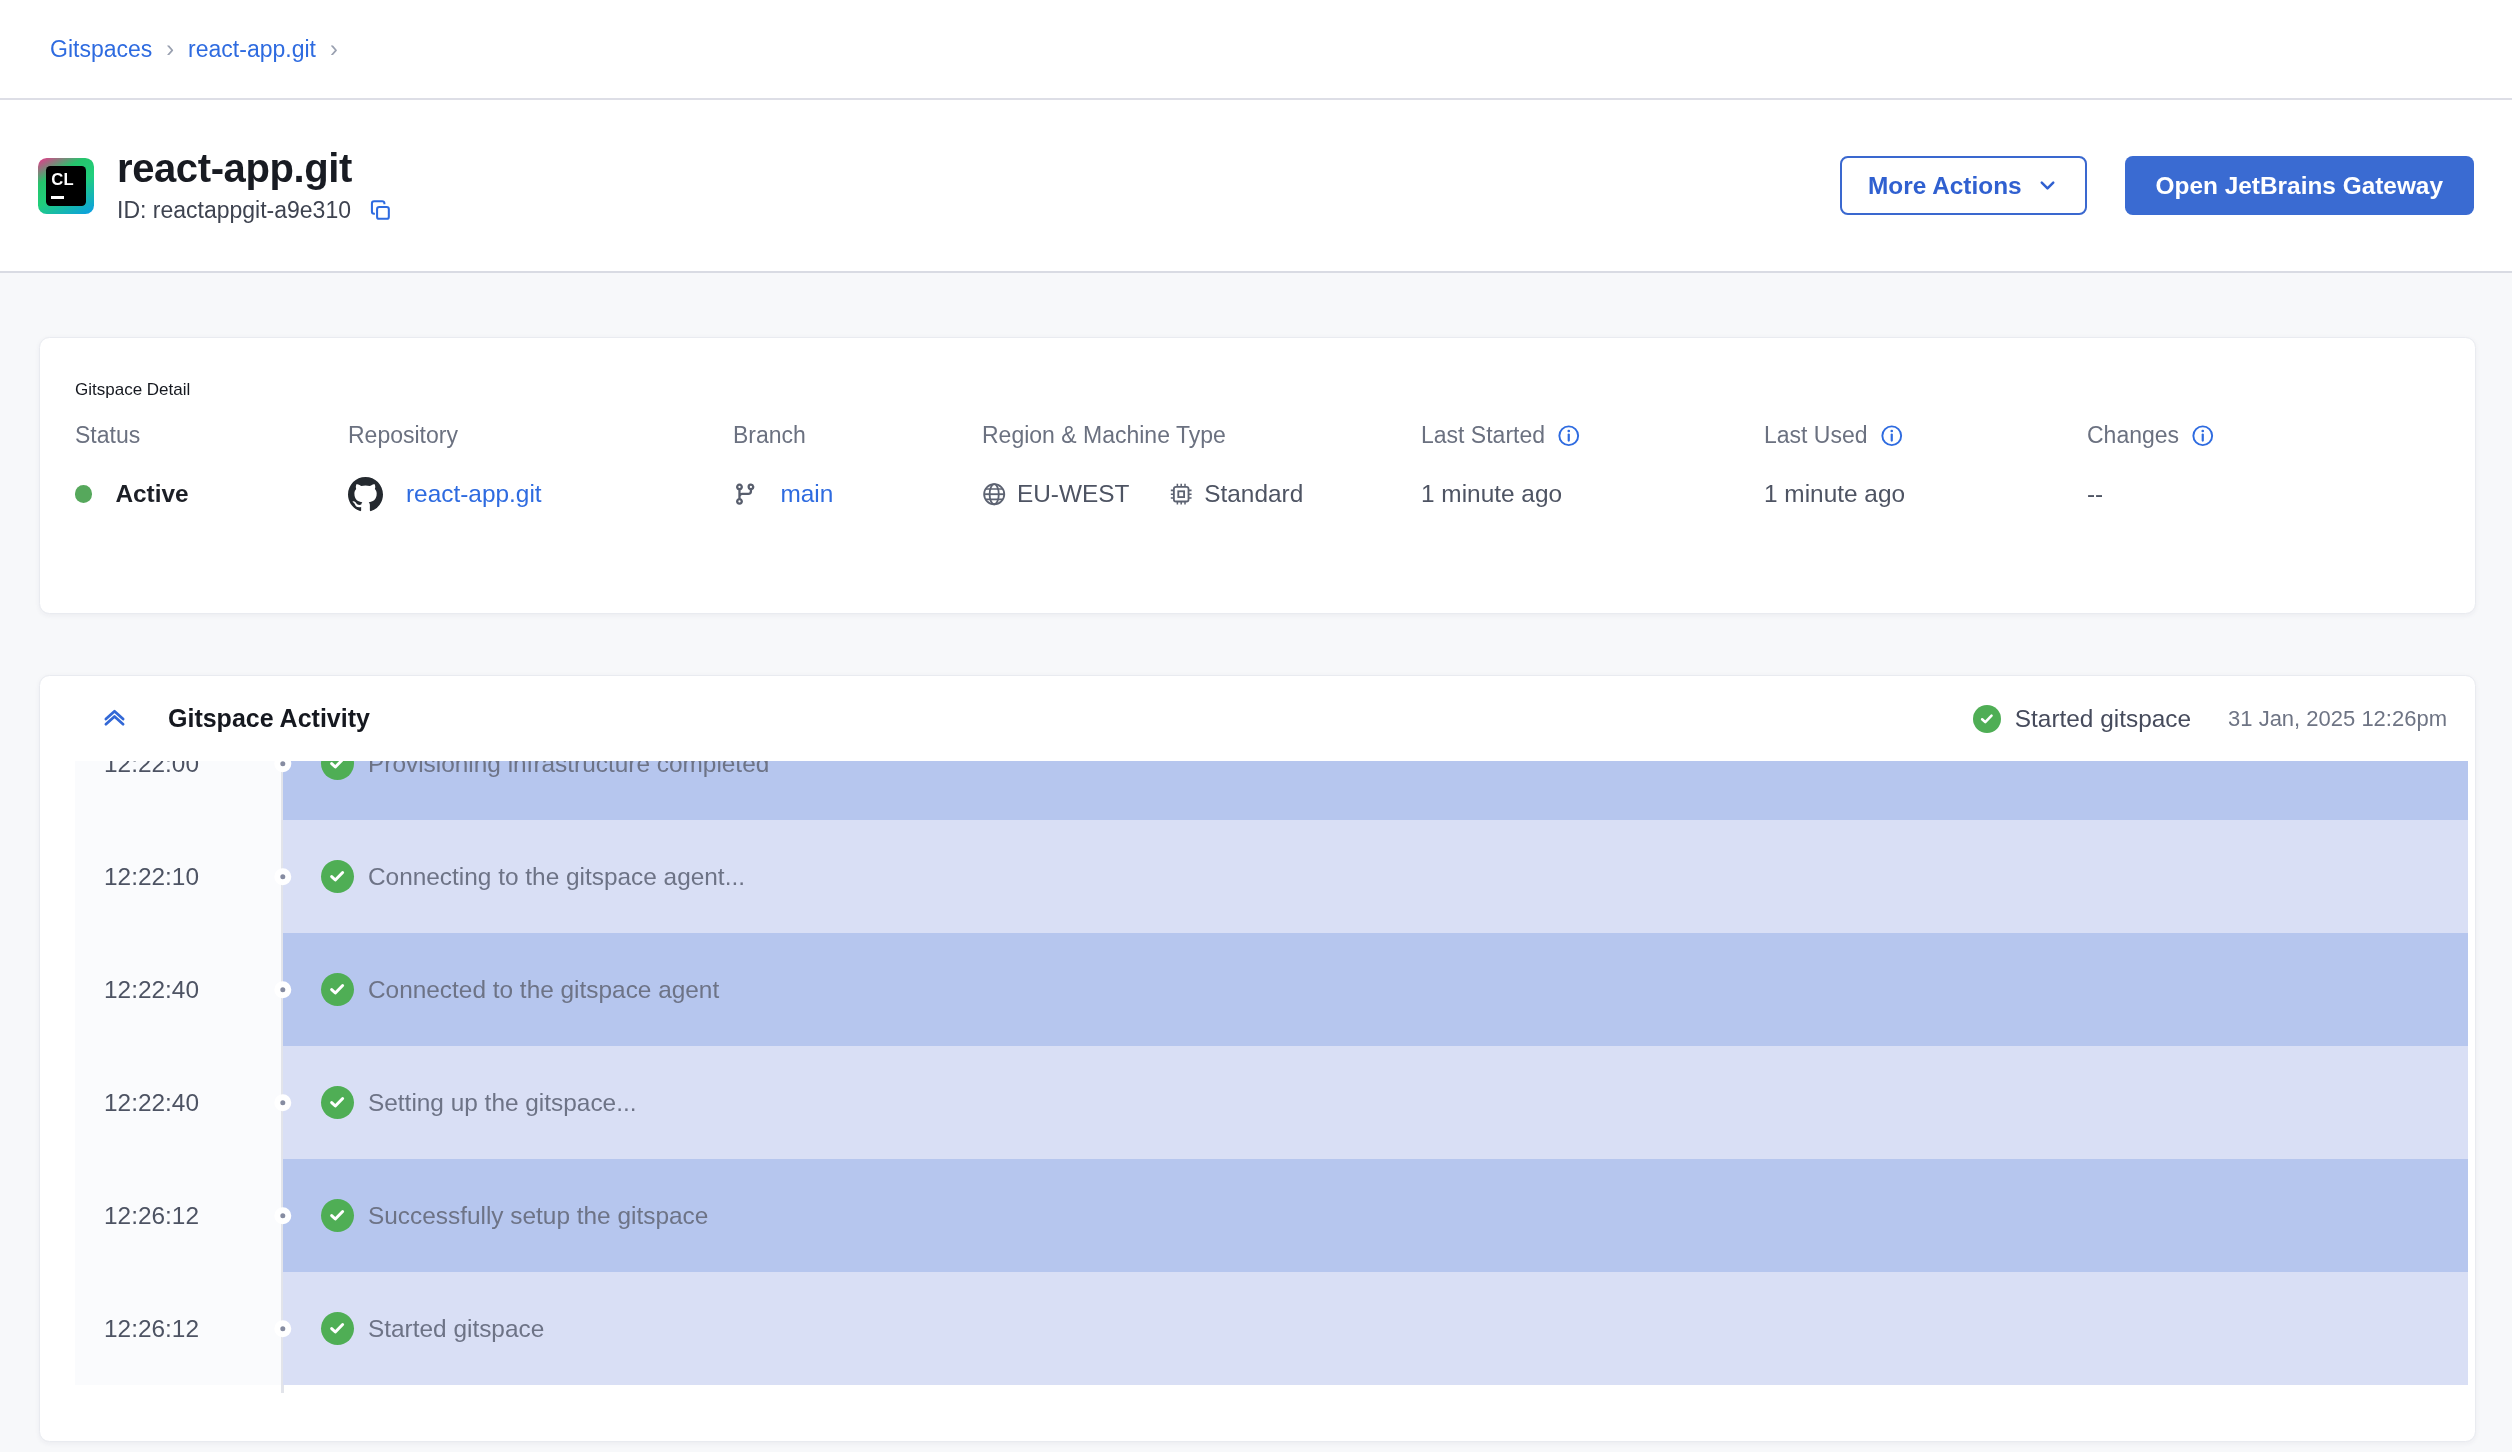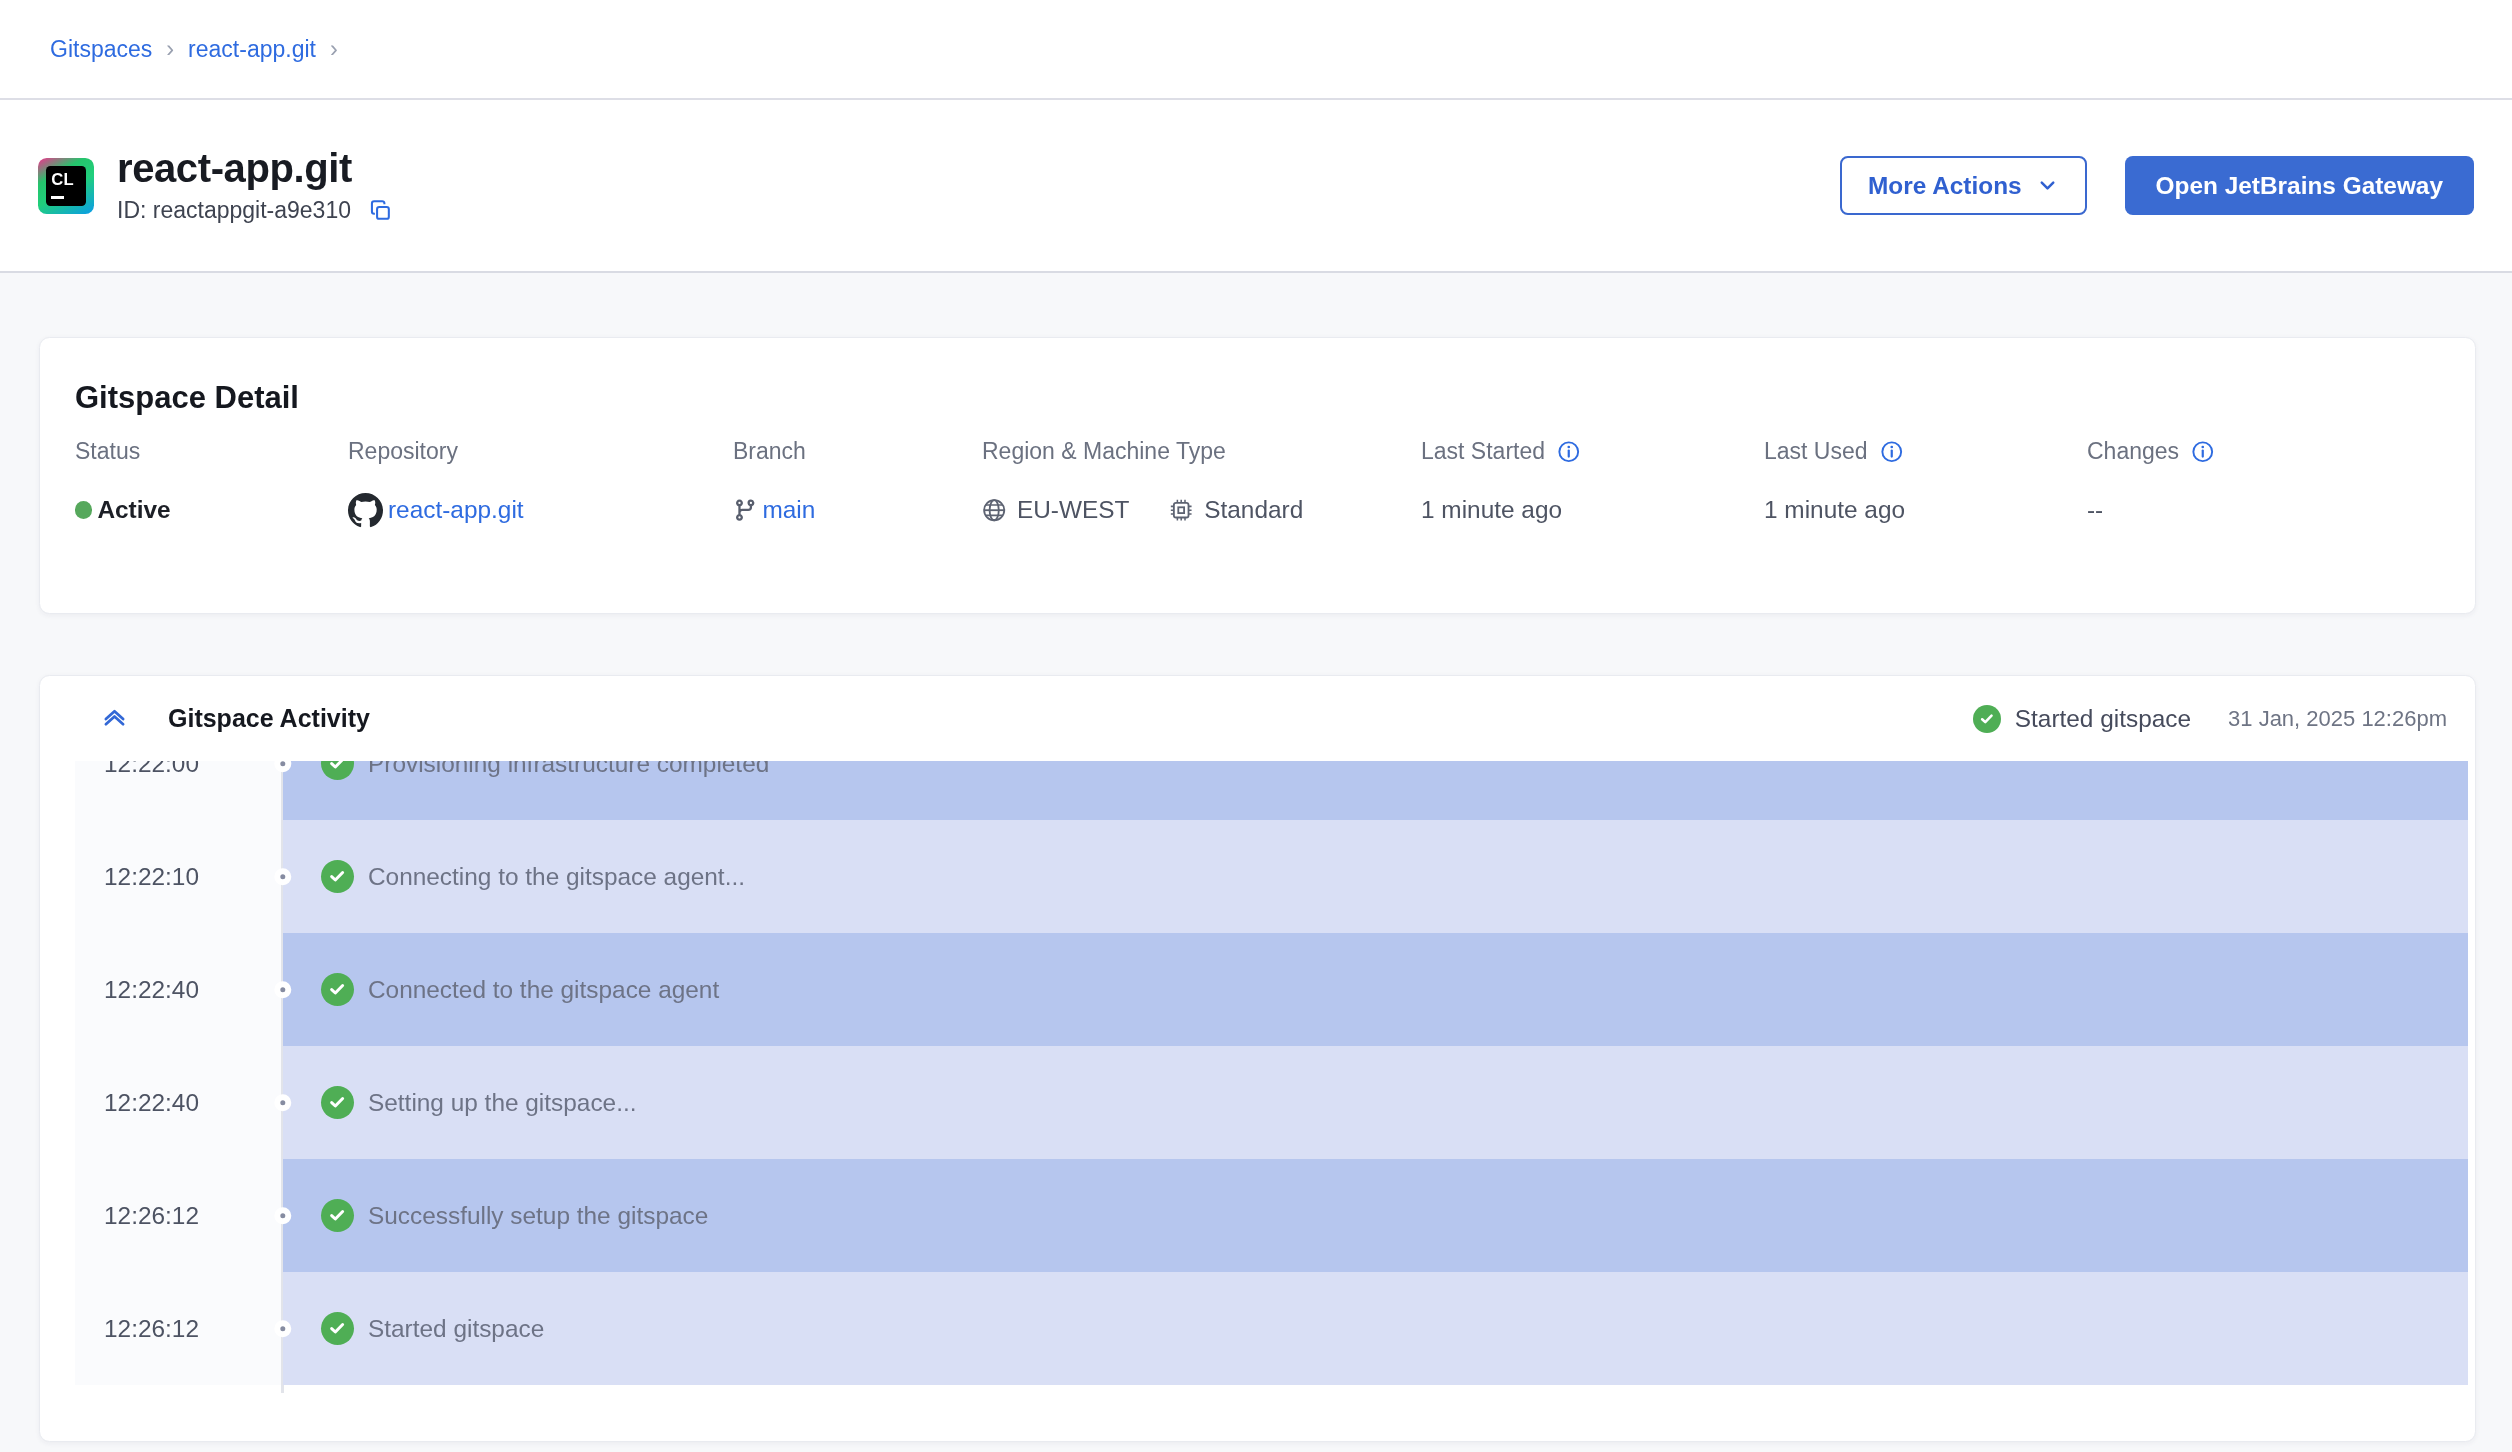--- a/index.html
+++ b/index.html
@@ -46,31 +46,31 @@
     color:#3060d0;font-size:24.4px;font-weight:700;font-family:inherit;display:flex;align-items:center;gap:14px;cursor:pointer}
   .btn-primary{height:59px;padding:0 31px;border:none;border-radius:7.8px;background:#3a6bd2;
     color:#fff;font-size:24.4px;font-weight:700;font-family:inherit;cursor:pointer}
 
   
   .content{padding:64px 36px 0 39px}
   .card{background:#fff;border:0.9px solid #e9ebf0;border-radius:10.5px;box-shadow:0 1.7px 5.2px rgba(35,43,70,.05)}
 
   
   .detail-card{padding:42px 35px 61px;height:277px}
-  .detail-title{font-size:31px;font-weight:700;color:#15181f}
+  .detail-title{font-size:17px;font-weight:400;color:#15181f}
   .detail-grid{display:flex;margin-top:22px}
   .dcol-status{width:273px}
   .dcol-repo{width:385px}
   .dcol-branch{width:249px}
   .dcol-region{width:439px}
   .dcol-started{width:343px}
   .dcol-used{width:323px}
   .dcol-changes{flex:1}
   .d-label{font-size:23px;color:var(--text-gray);display:flex;align-items:center;gap:12.2px}
-  .d-value{margin-top:26px;min-height:38px;font-size:24.4px;color:#22252d;display:flex;align-items:center;gap:5px}
+  .d-value{margin-top:26px;min-height:38px;font-size:24.4px;color:#22252d;display:flex;align-items:center;gap:23px}
   .status-dot{width:17.4px;height:17.4px;border-radius:50%;background:#56a85c}
   .v-strong{font-weight:700;color:#1c1f26}
   .v-link{color:var(--link-blue);cursor:pointer}
   .v-gray{color:#4e5463}
   .region-pair{display:flex;align-items:flex-start;gap:40px}
   .icon-text{display:flex;align-items:center;gap:10.5px;color:#4e5463}
 
   
   .activity-card{margin-top:61px;height:767px;overflow:hidden}
   .act-header{height:85px;display:flex;align-items:center;padding:0 28px 0 59px}

